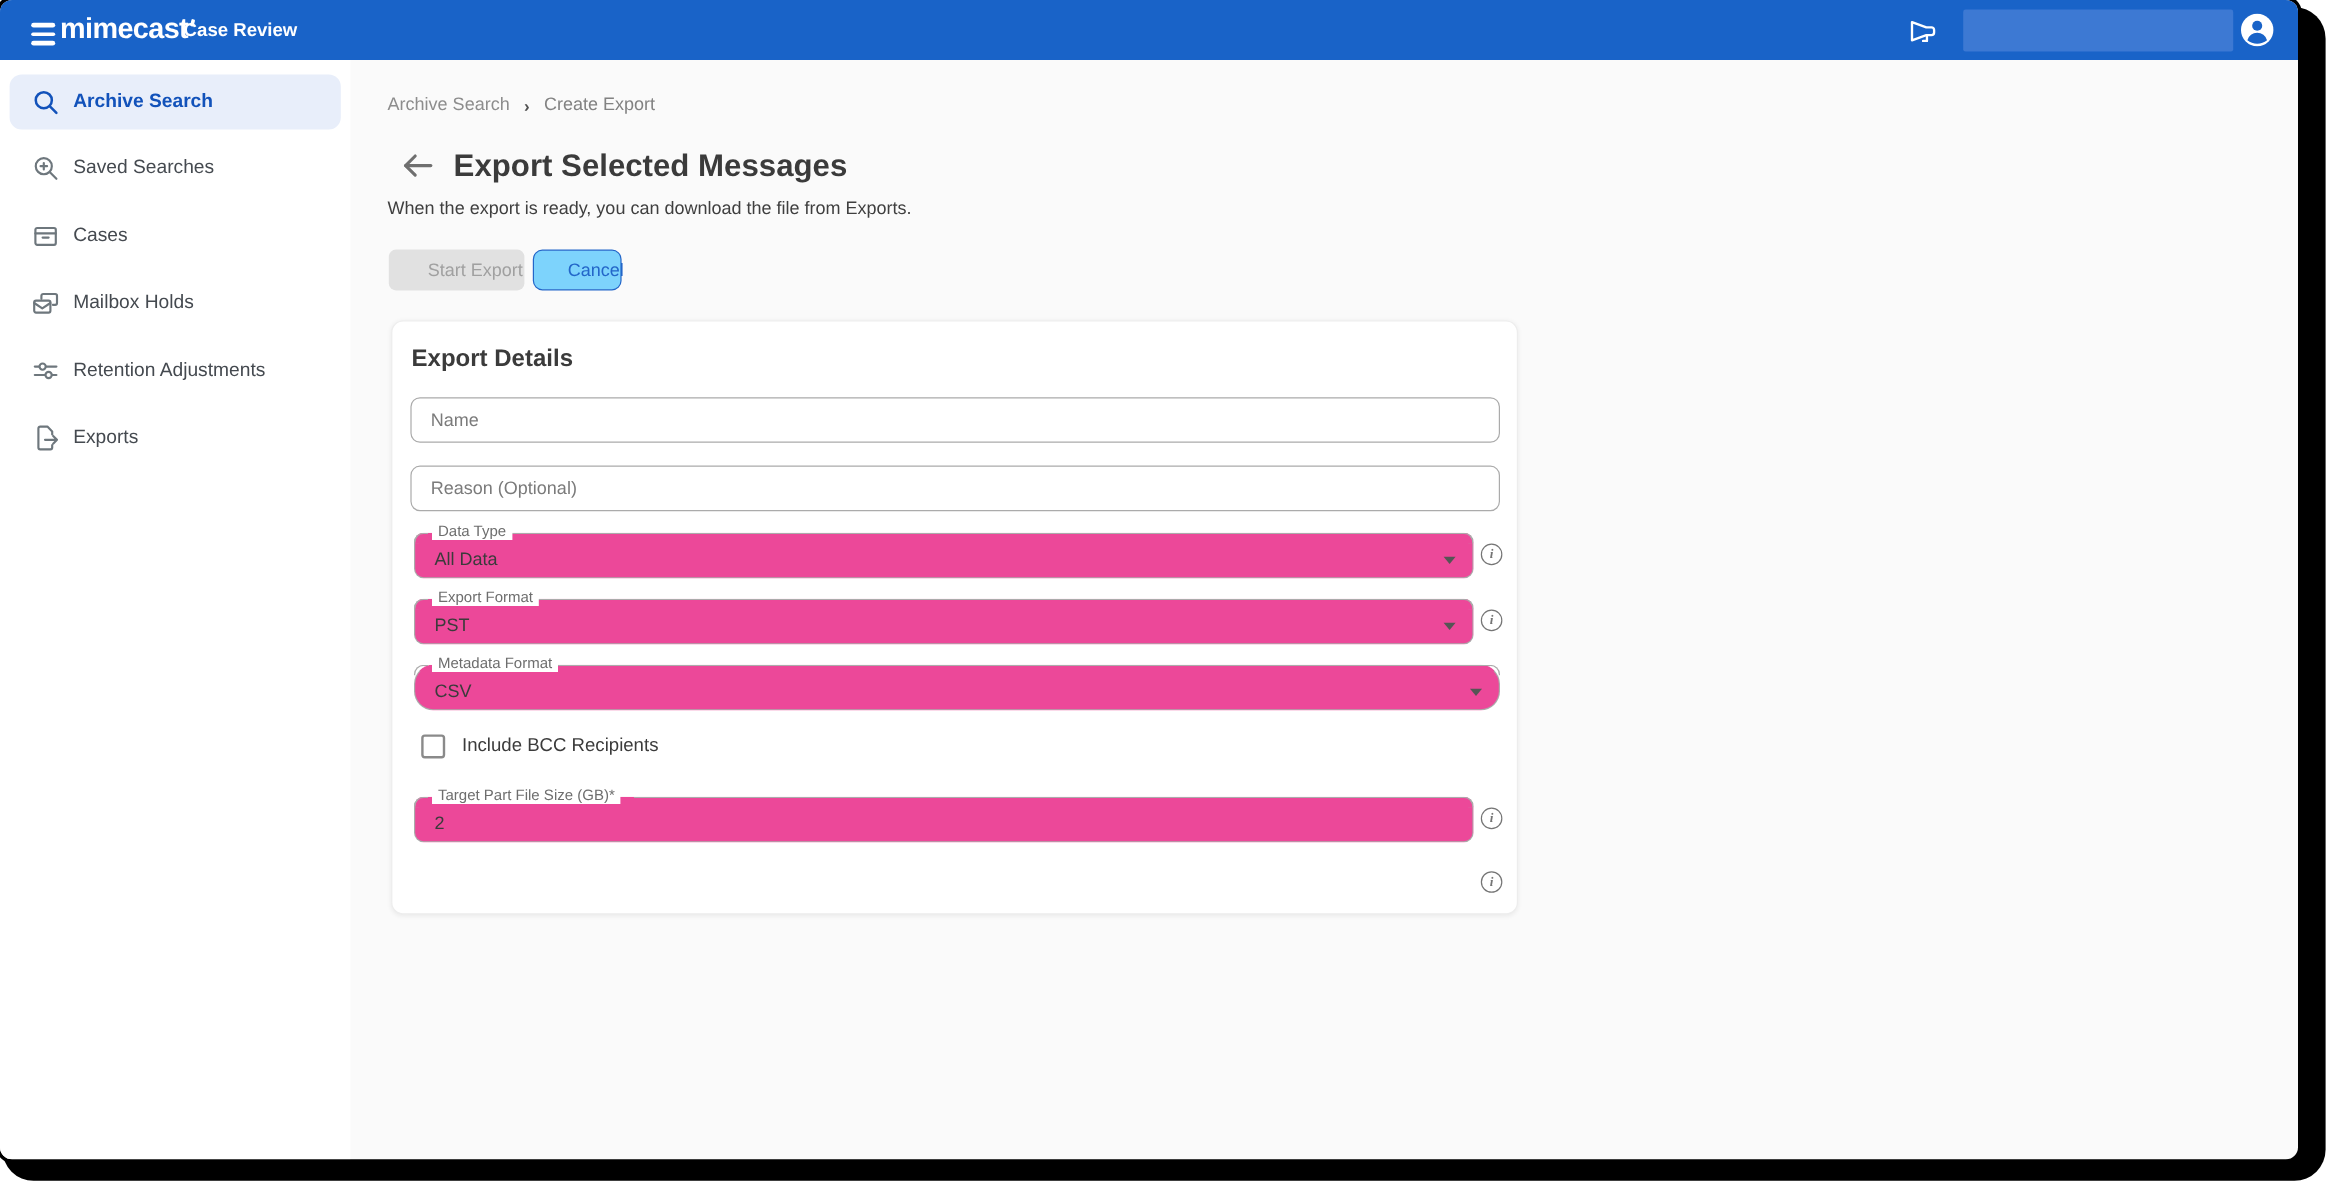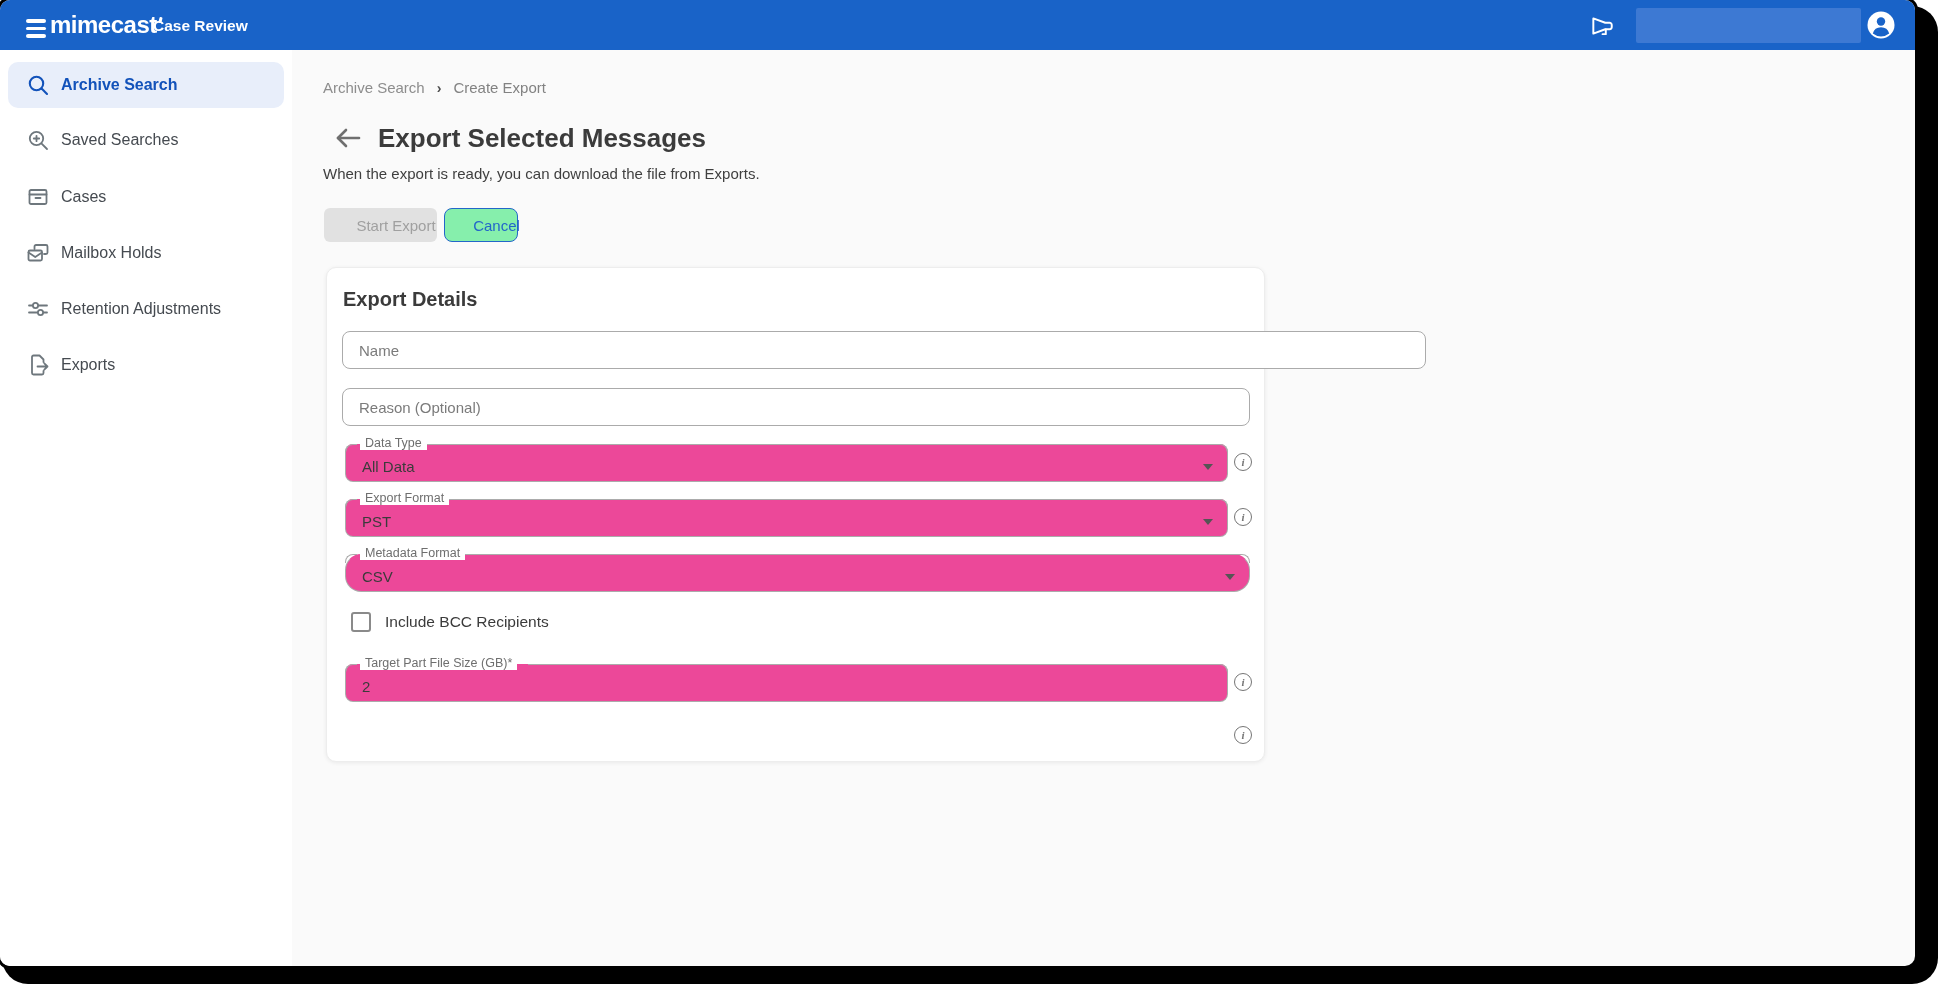--- a/index.html
+++ b/index.html
@@ -44,21 +44,21 @@
   .bc-sep { color:#4f4f4f; font-size:14px; font-weight:700; }
   .bc-current { color:#828282; }
   .back-btn { position:absolute; left:333px; top:124px; width:30px; height:30px; cursor:pointer; }
   .page-title { position:absolute; left:378px; top:123px; font-size:26px; font-weight:700; color:#3b3b3b; }
   .page-sub { position:absolute; left:323px; top:165px; font-size:15px; color:#3f3f3f; }
 
   .btn { position:absolute; top:208px; height:34px; font-size:15px; border-radius:6px;
          display:flex; align-items:center; justify-content:center; cursor:pointer;
          font-family:"Liberation Sans", sans-serif;padding-left:31px; }
   .btn-start { left:324px; width:113px; background:#e1e1e1; color:#a0a0a0; border:none; }
-  .btn-cancel { left:444px; width:74px; background:#86efac; color:#2366c9;
+  .btn-cancel { left:444px; width:74px; background:#7dd3fc; color:#2366c9;
                 border:1px solid #2366c9; border-radius:8px; }
 
   
   .card { position:absolute; left:326px; top:267px; width:939px; height:495px; background:#fff;
           border-radius:10px; border:1px solid #ededed; box-shadow:0 1px 4px rgba(0,0,0,0.07); }
   .card-title { position:absolute; left:16px; top:20px; font-size:20px; font-weight:700; color:#3b3b3b; }
 
   .txt-input { position:absolute; height:38px; border:1px solid #ababab; border-radius:8px;
                background:#fff; font-size:15px; color:#3b3b3b; padding:0 16px; outline:none;
                font-family:"Liberation Sans", sans-serif; }
@@ -193,21 +193,21 @@
 
   <div class="page-title">Export Selected Messages</div>
   <div class="page-sub">When the export is ready, you can download the file from Exports.</div>
 
   <button class="btn btn-start">Start Export</button>
   <button class="btn btn-cancel">Cancel</button>
 
   <div class="card">
     <div class="card-title">Export Details</div>
 
-    <input class="txt-input" style="left: 15px; top: 63px; width: 1084px;" placeholder="Name">
+    <input class="txt-input" style="left: 15px; top: 63px; width: 908px;" placeholder="Name">
 
     <input class="txt-input" style="left: 15px; top: 120px; width: 908px;" placeholder="Reason (Optional)">
 
     <div class="nfield" style="left:18px; top:176px; width:883px;">
       <span class="tb-left"></span>
         <span class="tb-right">
           <i style="width:810px"></i>
         </span>
       <span class="notch-label">Data Type</span>
       <span class="value">All Data</span>

